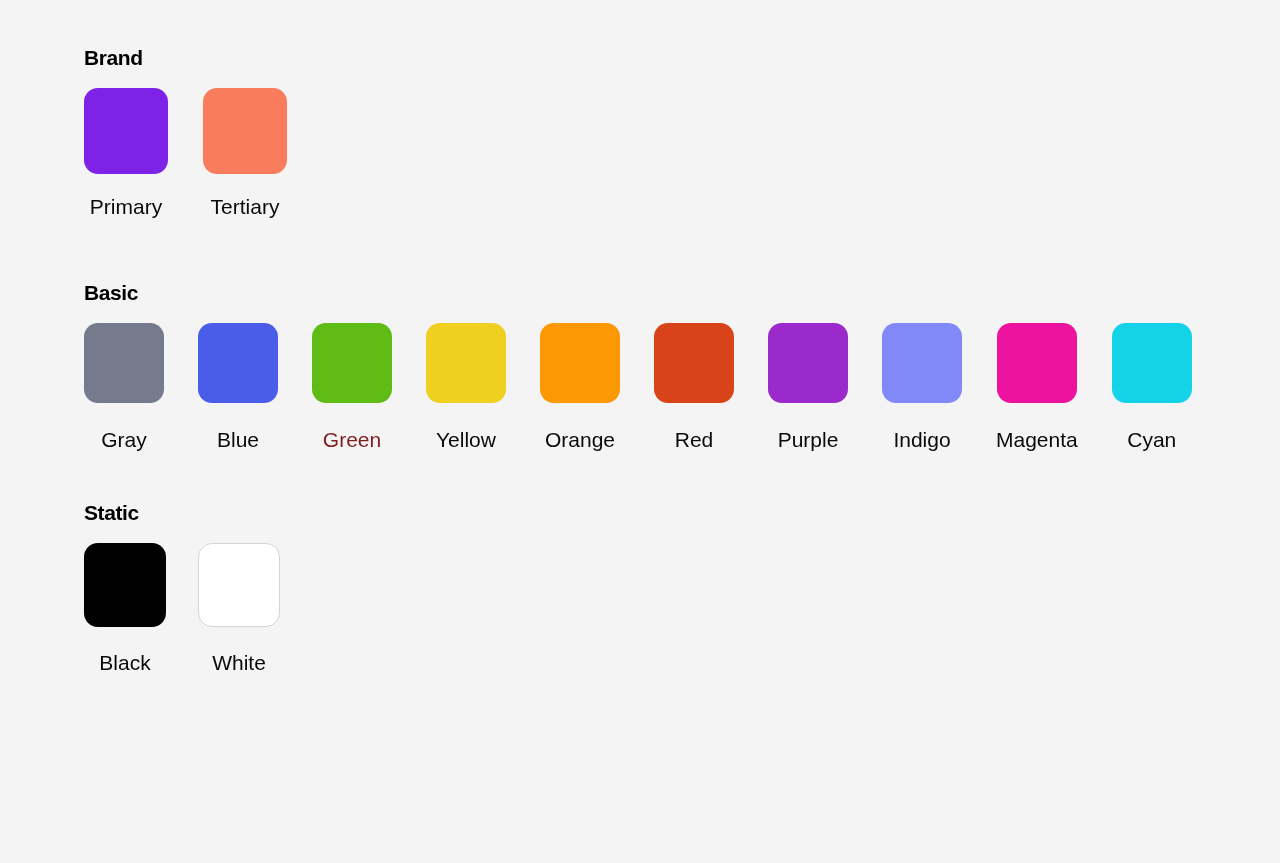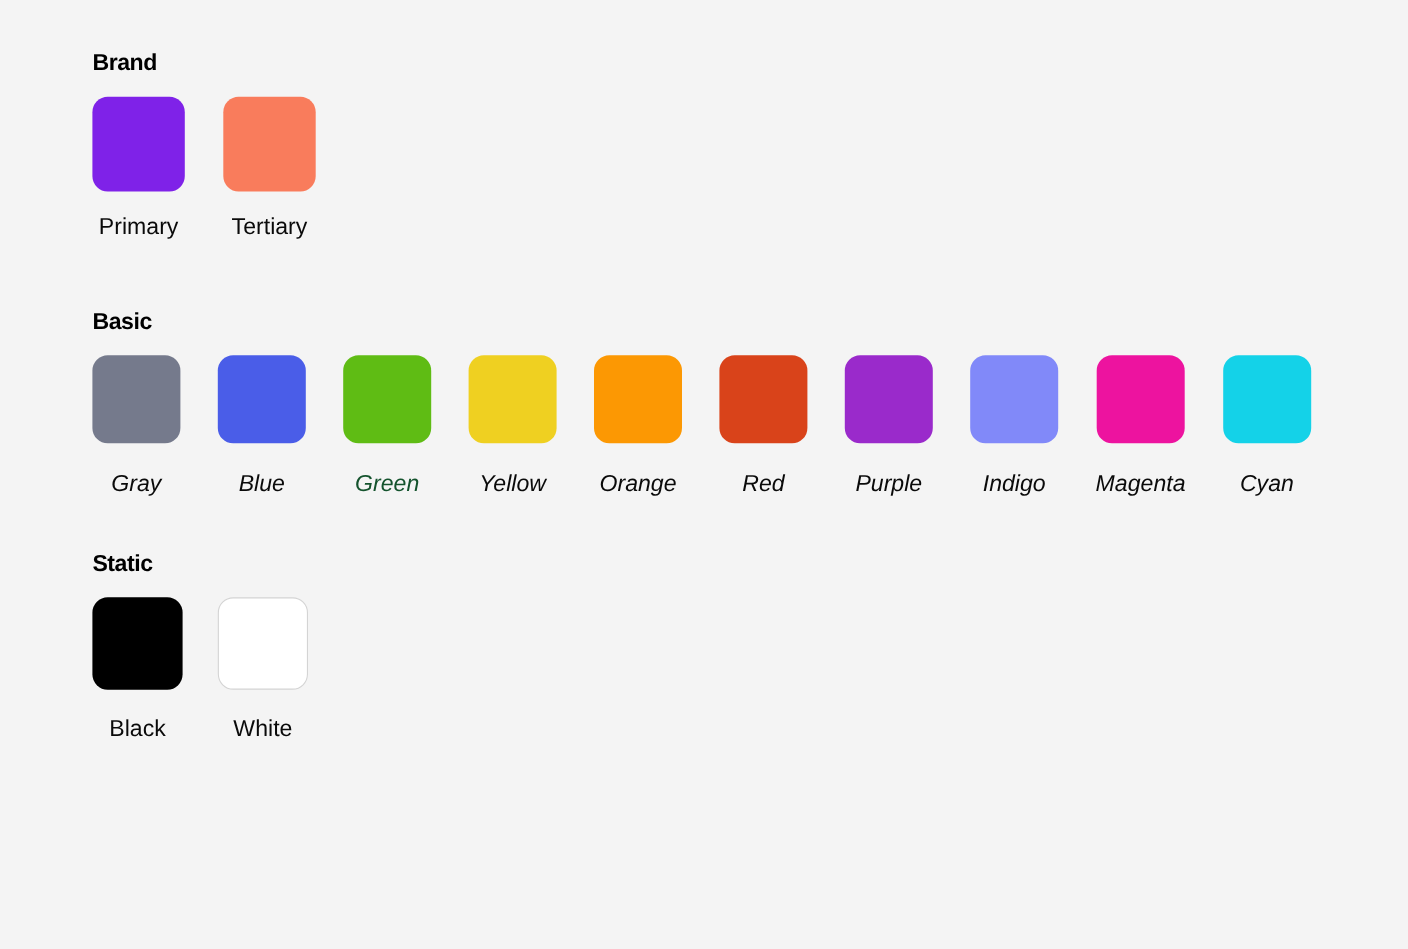--- a/index.html
+++ b/index.html
@@ -35,21 +35,21 @@
   }
   .section-brand .section-title  { margin-bottom: 19px; }
   .section-basic .section-title  { margin-bottom: 19px; }
   .section-static .section-title { margin-bottom: 19px; }
 
   .swatch-row {
     display: flex;
     align-items: flex-start;
   }
   .swatch-row-brand  { gap: 35px; }
-  .swatch-row-basic  { gap: 34px; font-style: italic; }
+  .swatch-row-basic  { gap: 34px; }
   .swatch-row-static { gap: 32px; }
 
   .swatch-cell {
     display: flex;
     flex-direction: column;
     align-items: center;
   }
 
   .swatch-chip {
     border-radius: 14px;
@@ -106,21 +106,21 @@
         <div class="swatch-cell">
           <div class="swatch-chip" style="background: rgb(117, 122, 140);"></div>
           <div class="swatch-label" style="color: rgb(10, 10, 10);">Gray</div>
         </div>
         <div class="swatch-cell">
           <div class="swatch-chip" style="background: rgb(74, 93, 232);"></div>
           <div class="swatch-label" style="color: rgb(10, 10, 10);">Blue</div>
         </div>
         <div class="swatch-cell">
           <div class="swatch-chip" style="background: rgb(95, 188, 20);"></div>
-          <div class="swatch-label" style="color: #14532d;">Green</div>
+          <div class="swatch-label" style="color: #7f1d1d;">Green</div>
         </div>
         <div class="swatch-cell">
           <div class="swatch-chip" style="background: rgb(239, 208, 33);"></div>
           <div class="swatch-label" style="color: rgb(10, 10, 10);">Yellow</div>
         </div>
         <div class="swatch-cell">
           <div class="swatch-chip" style="background: rgb(252, 152, 3);"></div>
           <div class="swatch-label" style="color: rgb(10, 10, 10);">Orange</div>
         </div>
         <div class="swatch-cell">

